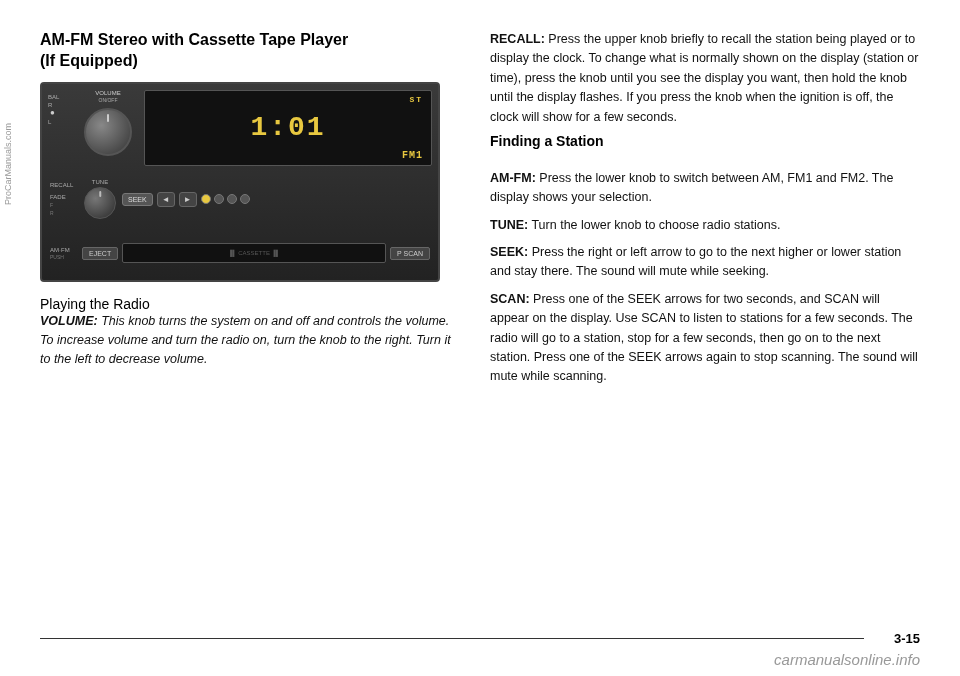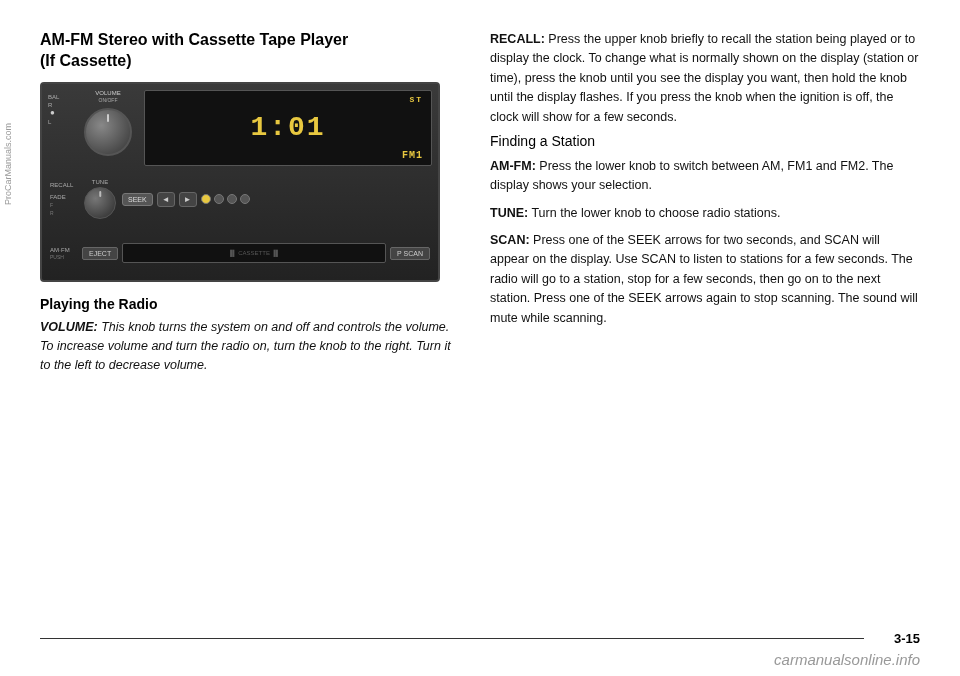--- a/index.html
+++ b/index.html
@@ -244,22 +244,21 @@
       color: #ccc;
       font-size: 7px;
       padding: 2px;
       text-align: center;
       flex: 1;
     }
 
     
     .section-title-bold {
       font-size: 14px;
-      font-weight: bold;
-      margin-bottom: 6px;
+      font-weight: normal;
     }
 
     .body-text {
       font-size: 12.5px;
       line-height: 1.55;
       color: #111;
       font-style: italic;
     }
 
     .body-text strong {
@@ -280,22 +279,22 @@
     .recall-text strong {
       font-weight: bold;
     }
 
     .finding-station-section {
       margin-bottom: 10px;
     }
 
     .finding-station-title {
       font-size: 14px;
-      font-weight: normal;
-      margin-bottom: 8px;
+      font-weight: bold;
+      margin-bottom: 20px;
     }
 
     .section-block {
       margin-bottom: 8px;
       font-size: 12.5px;
       line-height: 1.55;
       color: #111;
     }
 
     .section-block strong {
@@ -356,21 +355,21 @@
 <div class="page-container">
 
   <div class="side-watermark">ProCarManuals.com</div>
 
   <div class="two-col">
 
     <div class="left-col">
 
       <div class="main-title">
         <span>AM-FM Stereo with Cassette Tape Player</span><br>
-        <span>(If Cassette)</span>
+        <span>(If Equipped)</span>
       </div>
 
       <div class="radio-image">
         <div class="radio-face">
 
           <div class="radio-top">
 
             <div style="display:flex;flex-direction:column;align-items:flex-start;width:24px;padding-top:4px;">
               <span style="color:#aaa;font-size:6px;">BAL</span>
               <span style="color:#aaa;font-size:6px;margin-top:2px;">R</span>
@@ -466,20 +465,24 @@
         <div class="section-block">
           <strong>AM-FM:</strong>
           <span>Press the lower knob to switch between AM, FM1 and FM2. The display shows your selection.</span>
         </div>
 
         <div class="section-block">
           <strong>TUNE:</strong>
           <span>Turn the lower knob to choose radio stations.</span>
         </div>
 
+        <div class="section-block">
+          <strong>SEEK:</strong>
+          <span>Press the right or left arrow to go to the next higher or lower station and stay there. The sound will mute while seeking.</span>
+        </div>
 
         <div class="section-block">
           <strong>SCAN:</strong>
           <span>Press one of the SEEK arrows for two seconds, and SCAN will appear on the display. Use SCAN to listen to stations for a few seconds. The radio will go to a station, stop for a few seconds, then go on to the next station. Press one of the SEEK arrows again to stop scanning. The sound will mute while scanning.</span>
         </div>
       </div>
 
     </div>
   </div>
 

